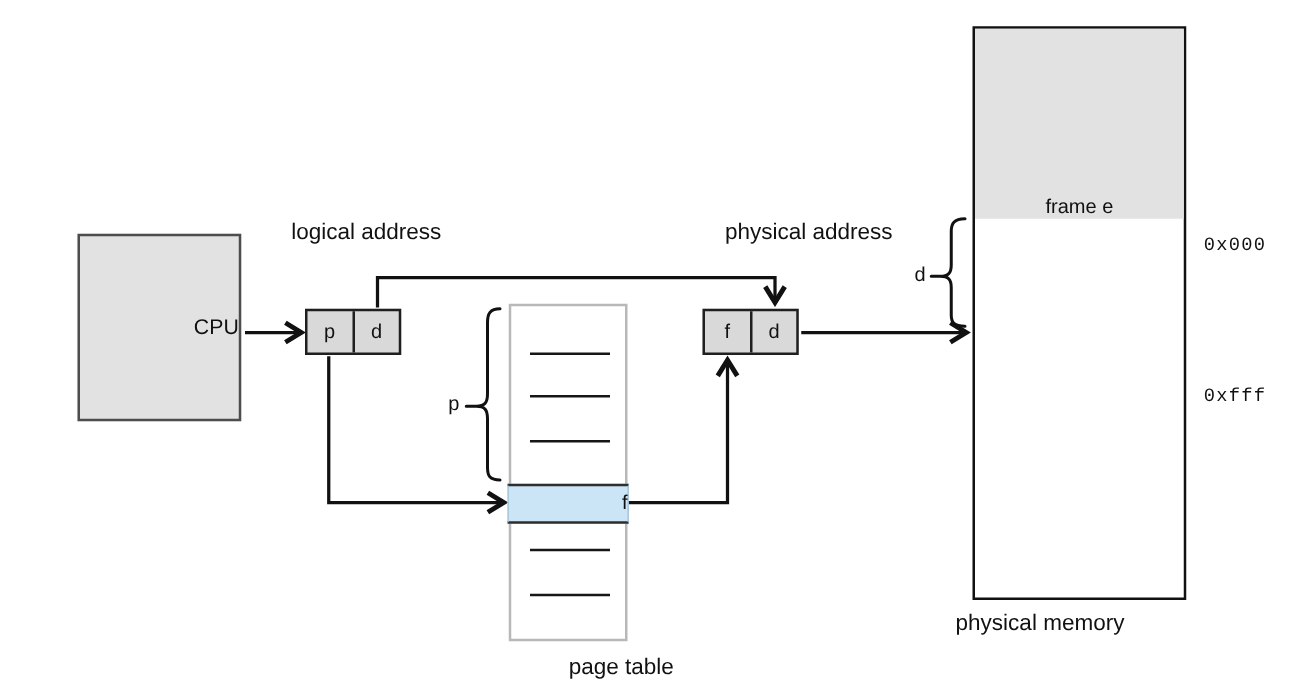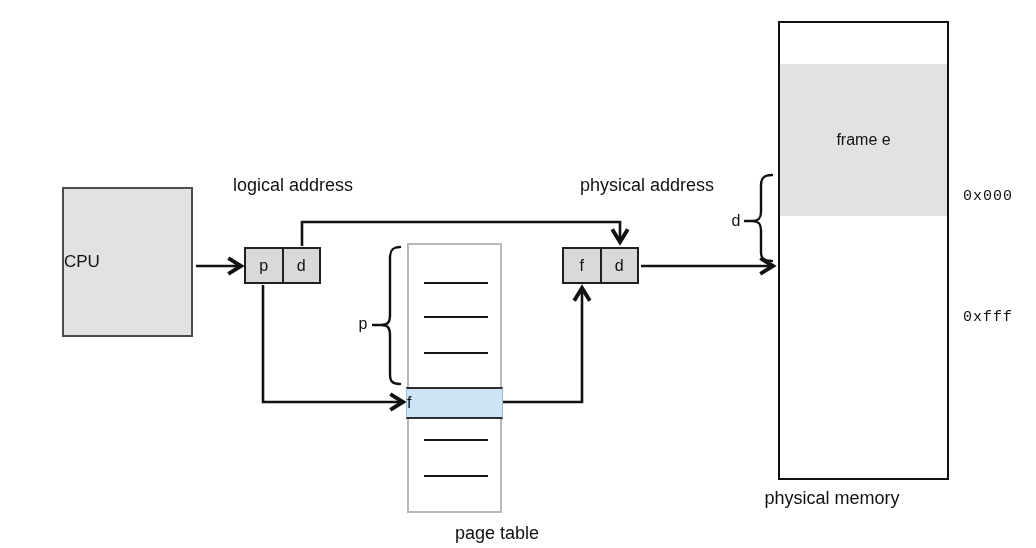--- a/index.html
+++ b/index.html
@@ -10,21 +10,21 @@
   }
   html,body{margin:0;padding:0;background:#ffffff;}
   body{font-family:"Liberation Sans", sans-serif; color:var(--ink);}
   #canvas{
     position:relative;
     width:1036px;height:548px;
     background:#ffffff;
     overflow:hidden;
   }
   .abs{position:absolute;}
-  .center-text{display:flex;align-items:center;justify-content:flex-start;}
+  .center-text{display:flex;align-items:center;justify-content:flex-end;}
 
   
   .cpu-box{
     left:62px;top:187px;width:131px;height:150px;
     background:var(--boxgray);
     border:2px solid #4d4d4d;
     font-size:17px;
     box-sizing:border-box;
   }
 
@@ -79,25 +79,24 @@
   }
 
   
   .memory-box{
     left:778px;top:21px;width:171px;height:459px;
     border:2px solid #111111;
     box-sizing:border-box;
     display:flex;flex-direction:column;
   }
   .frame{
-    display:flex;align-items:center;justify-content:center;
+    display:flex;align-items:flex-end;justify-content:center;
     font-size:16px;
     box-sizing:border-box;
     background:var(--boxgray);
-    margin-top:41px;
   }
   .frame-e{height:152px;}
   .frame-f{
     height:154px;
     background:var(--highlight);
     border-top:2px solid #111111;
     border-bottom:2px solid #111111;
   }
   .frame-g{flex:1;}
 

